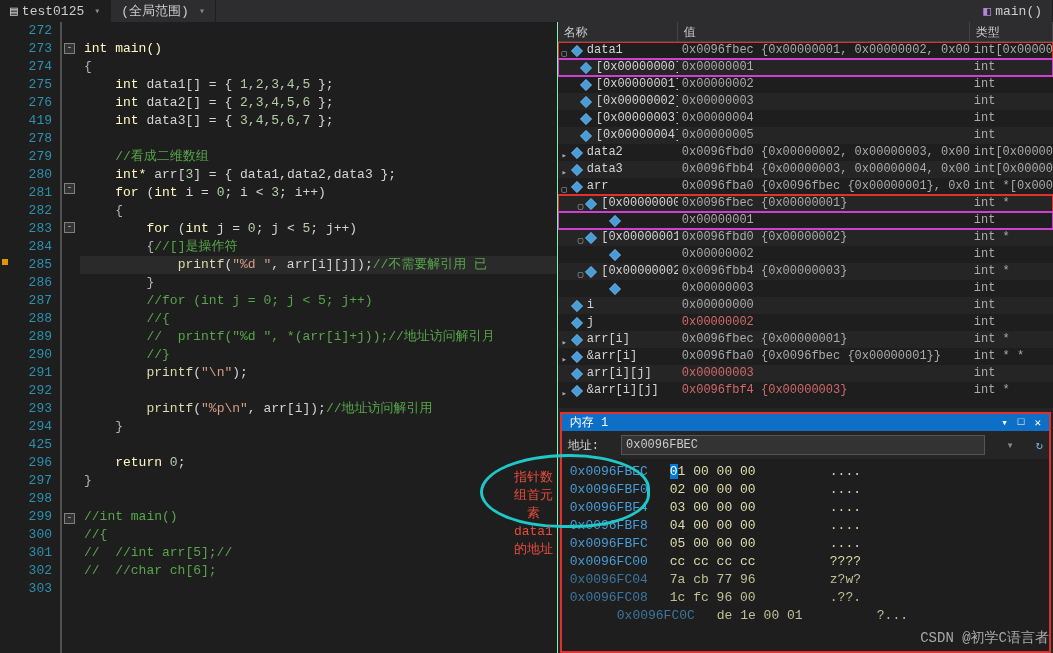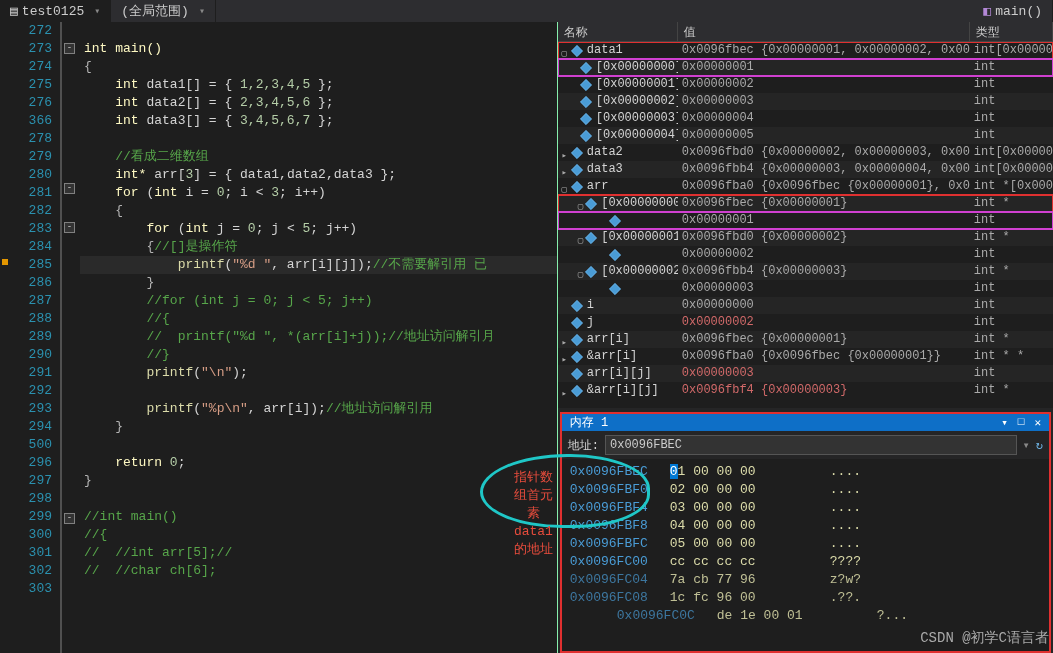--- a/index.html
+++ b/index.html
@@ -35,21 +35,21 @@
 .wc2 { width: 292px; padding-left: 4px; color: #aaa; overflow: hidden; white-space: nowrap; }
 .wc3 { flex: 1; padding-left: 4px; color: #aaa; overflow: hidden; }
 .red-val { color: #d16969; }
 .expander { width: 9px; height: 9px; display: inline-block; margin-right: 2px; font-size: 9px; color: #aaa; text-align: center; }
 .var-icon { width: 12px; height: 12px; background: #4a9cd6; border: 1px solid #6cb0e0; margin-right: 4px; transform: rotate(45deg) scale(0.7); flex-shrink: 0; }
 .indent1 { padding-left: 20px; } .indent2 { padding-left: 40px; }
 .hl-red { outline: 2px solid #e03030; outline-offset: -1px; }
 .hl-mag { outline: 2px solid #d040d0; outline-offset: -1px; }
 .mem-panel { border: 2px solid #e03030; margin: 4px 2px 0 2px; flex: 1; background: #1e1e1e; display: flex; flex-direction: column; }
 .mem-title { background: #0e6fc7; color: #fff; padding: 0 8px; display: flex; justify-content: space-between; align-items: center; font-size: 12px; }
-.mem-addr-row { display: flex; align-items: center; padding: 4px 6px; gap: 6px; background: #252526; font-size: 12px; }
+.mem-addr-row { display: flex; align-items: center; padding: 4px 6px; gap: 22px; background: #252526; font-size: 12px; }
 .mem-addr-input { flex: 1; background: #333; border: 1px solid #555; color: #ccc; padding: 2px 4px; font-family: inherit; font-size: 12px; }
 .mem-body { padding: 4px 8px; font-size: 13px; }
 .mem-line { display: flex; height: 18px; line-height: 18px; }
 .mem-addr { width: 100px; color: #4a9cd6; }
 .mem-bytes { width: 160px; color: #dcdcaa; }
 .mem-ascii { color: #dcdcaa; }
 .mem-hl { background: #0078d4; color: #fff; }
 .circle-anno { position: absolute; left: 400px; top: 432px; width: 170px; height: 74px; border: 3px solid #1fc7c7; border-radius: 55% 50% 48% 52%; pointer-events: none; }
 .anno-text { position: absolute; left: 430px; top: 447px; color: #e74c3c; font-size: 13px; text-align: center; pointer-events: none; line-height: 18px; }
 .watermark { position: absolute; right: 4px; bottom: 6px; color: #aaa; font-size: 14px; pointer-events: none; text-align: center; }
@@ -76,39 +76,39 @@
 </div>
 
 <div class="main-row">
   <div class="editor-col">
     <div class="gutter">
       <div class="ln"><span>272</span></div>
       <div class="ln"><span>273</span></div>
       <div class="ln"><span>274</span></div>
       <div class="ln"><span>275</span></div>
       <div class="ln"><span>276</span></div>
-      <div class="ln"><span>366</span></div>
+      <div class="ln"><span>419</span></div>
       <div class="ln"><span>278</span></div>
       <div class="ln"><span>279</span></div>
       <div class="ln"><span>280</span></div>
       <div class="ln"><span>281</span></div>
       <div class="ln"><span>282</span></div>
       <div class="ln"><span>283</span></div>
       <div class="ln"><span>284</span></div>
       <div class="ln"><span>285</span><span class="bp" style="top:237px"></span></div>
       <div class="ln"><span>286</span></div>
       <div class="ln"><span>287</span></div>
       <div class="ln"><span>288</span></div>
       <div class="ln"><span>289</span></div>
       <div class="ln"><span>290</span></div>
       <div class="ln"><span>291</span></div>
       <div class="ln"><span>292</span></div>
       <div class="ln"><span>293</span></div>
       <div class="ln"><span>294</span></div>
-      <div class="ln"><span>500</span></div>
+      <div class="ln"><span>425</span></div>
       <div class="ln"><span>296</span></div>
       <div class="ln"><span>297</span></div>
       <div class="ln"><span>298</span></div>
       <div class="ln"><span>299</span></div>
       <div class="ln"><span>300</span></div>
       <div class="ln"><span>301</span></div>
       <div class="ln"><span>302</span></div>
       <div class="ln"><span>303</span></div>
     </div>
     <div class="fold-col">

